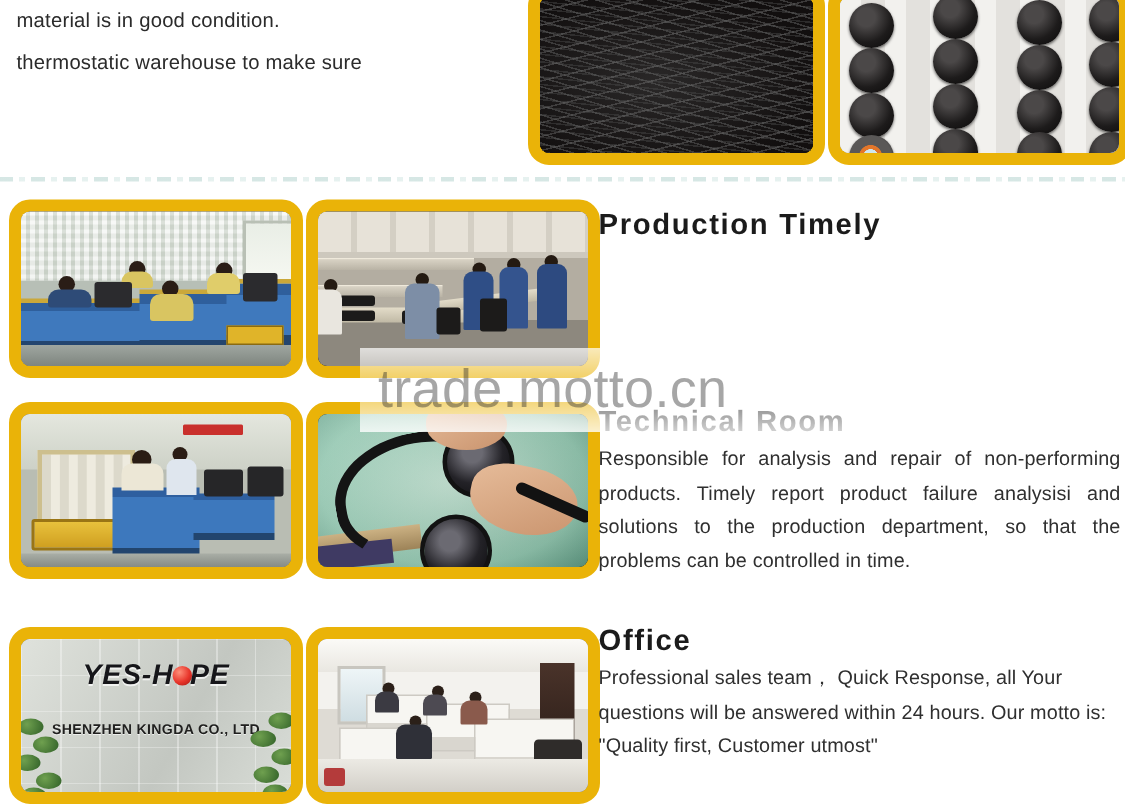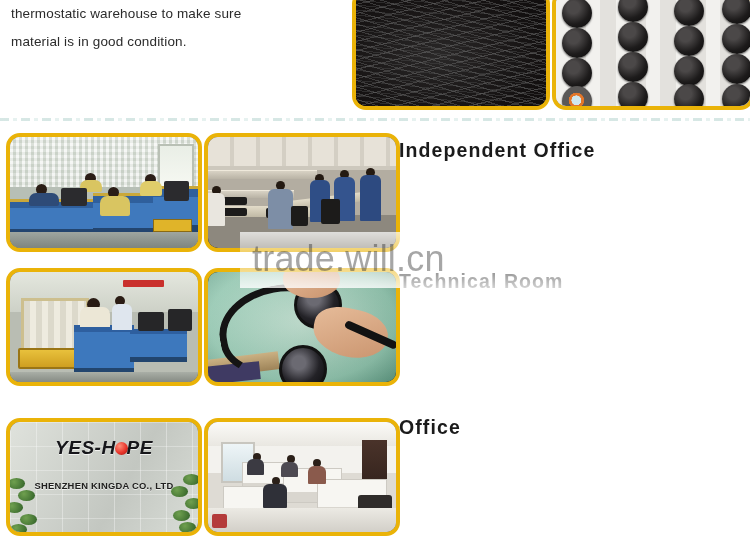--- a/index.html
+++ b/index.html
@@ -22,21 +22,21 @@
     font-size: 13.5px;
     line-height: 28px;
     color: #2b2b2b;
     letter-spacing: .15px;
   }
 
   
   .frame {
     position: absolute;
     box-sizing: border-box;
-    border: 4px solid #eab308;
+    border: 8px solid #eab308;
     border-radius: 14px;
     overflow: hidden;
     background: #000000;
     padding-left: 26px;
   }
   .frame .ph { position: absolute; inset: 0; }
 
   
   .divider {
     position: absolute;
@@ -301,22 +301,22 @@
   }
   .ph-office-w .redbin {
     position:absolute; left:2%; bottom:4%; width:8%; height:12%;
     background:#b43b3b; border-radius:2px;
   }
 </style>
 </head>
 <body>
 
 <div class="top-text">
+  <div>material is in good condition.</div>
   <div>thermostatic warehouse to make sure</div>
-  <div>material is in good condition.</div>
 </div>
 
 <div class="frame" style="left:352px; top:-10px; width:198px; height:120px;">
   <div class="ph ph-wire"></div>
 </div>
 
 <div class="frame" style="left:552px; top:-10px; width:202px; height:120px;">
   <div class="ph ph-trays">
     <div class="foam"></div>
     <div class="drv" style="left:6px;  top:4px;"></div>
@@ -381,21 +381,21 @@
     <div class="wh" style="left:70%; top:30%;"></div>
     <div class="w" style="left:67%; top:36%; width:11%; height:40%; background:#34548e;"></div>
     <div class="wh" style="left:84%; top:28%;"></div>
     <div class="w" style="left:81%; top:34%; width:11%; height:42%; background:#2d4a80;"></div>
     <div class="box" style="left:60%; top:56%; width:10%; height:22%;"></div>
     <div class="box" style="left:44%; top:62%; width:9%;  height:18%;"></div>
   </div>
 </div>
 
 <div class="block" style="top:139px;">
-  <h2>Independent  Office</h2>
+  <h2>Production  Timely</h2>
 </div>
 
 <div class="frame" style="left:6px; top:268px; width:196px; height:118px;">
   <div class="ph ph-tech">
     <div class="wall2"></div>
     <div class="redsign"></div>
     <div class="board"></div>
     <div class="ysign"></div>
     <div class="part2" style="left:34%; top:48%; width:32%; height:46%;"></div>
     <div class="part2" style="left:64%; top:52%; width:30%; height:30%;"></div>
@@ -418,20 +418,21 @@
     <div class="cup" style="left:46%; top:8%;"></div>
     <div class="cup" style="left:38%; top:66%;"></div>
     <div class="hand" style="left:40%; top:-8%; width:30%; height:32%;"></div>
     <div class="hand" style="left:56%; top:34%; width:40%; height:44%; transform:rotate(12deg);"></div>
     <div class="cord" style="left:72%; top:54%; width:30%; height:8px; transform:rotate(24deg);"></div>
   </div>
 </div>
 
 <div class="block" style="top:270px;">
   <h2>Technical  Room</h2>
+  <p>Responsible for analysis and repair of non-performing products. Timely report product failure analysisi and solutions to the production department, so that the problems can be controlled in time.</p>
 </div>
 
 <div class="frame" style="left:6px; top:418px; width:196px; height:118px;">
   <div class="ph ph-lobby">
     <div class="tiles"></div>
     <div class="logo">
       <span>YES-H</span><span class="dot"></span><span>PE</span>
     </div>
     <div class="l2">SHENZHEN KINGDA CO., LTD</div>
     <div class="plant" style="left:0;">
@@ -469,16 +470,17 @@
     <div class="pwh" style="left:34%; top:50%;"></div>
     <div class="pw" style="left:29%; top:56%; width:13%; height:22%; background:#2f3038;"></div>
     <div class="sofa"></div>
     <div class="floor"></div>
     <div class="redbin"></div>
   </div>
 </div>
 
 <div class="block" style="top:416px;">
   <h2>Office</h2>
+  <p class="nojust">Professional sales team，  Quick Response, all Your questions will be answered within 24 hours. Our motto is: "Quality first, Customer utmost"</p>
 </div>
 
 <div class="wm-fade"></div>
-<div class="watermark">trade.will.cn</div>
+<div class="watermark">trade.motto.cn</div>
 
 </body></html>

